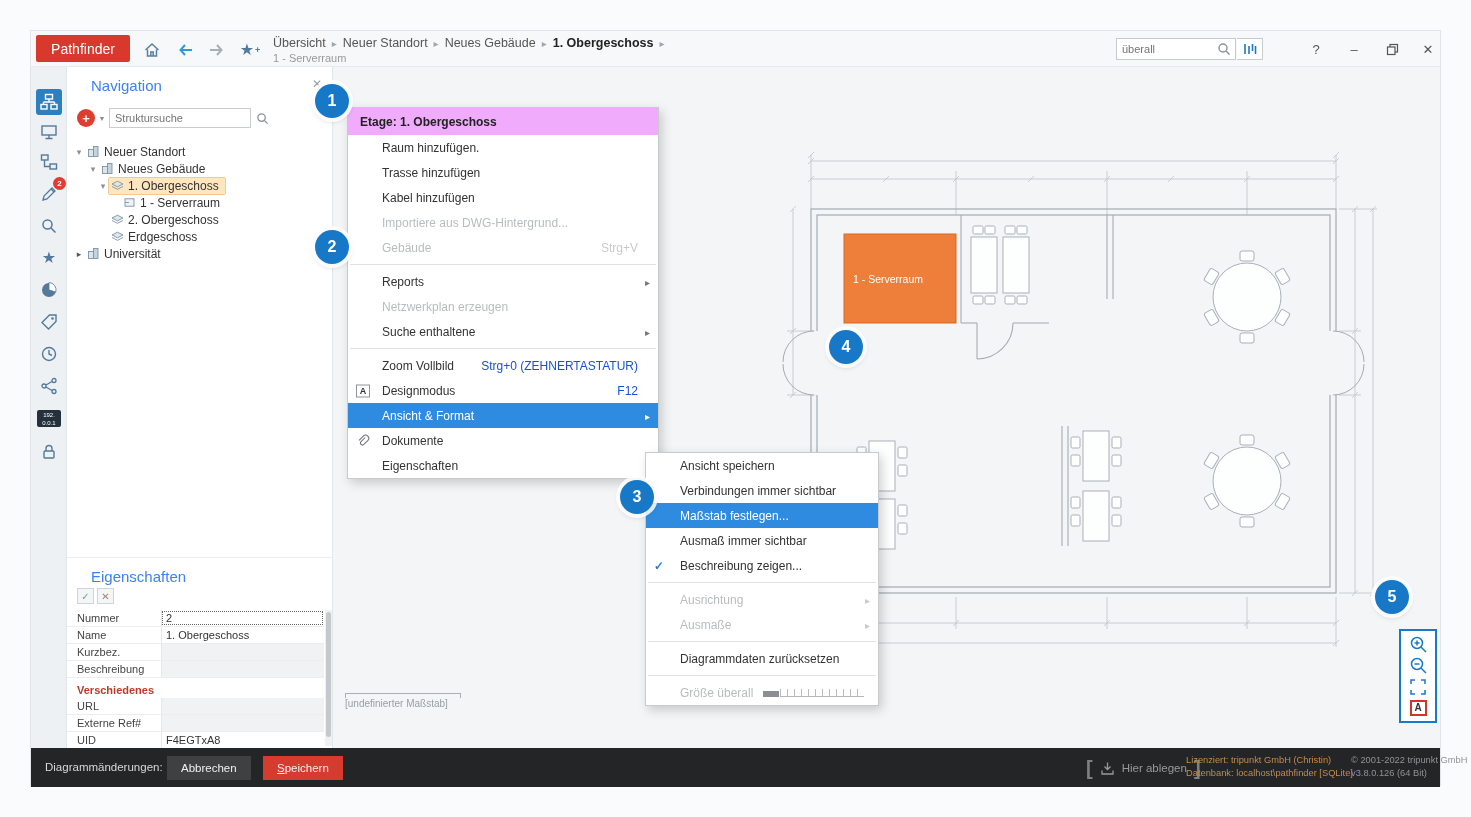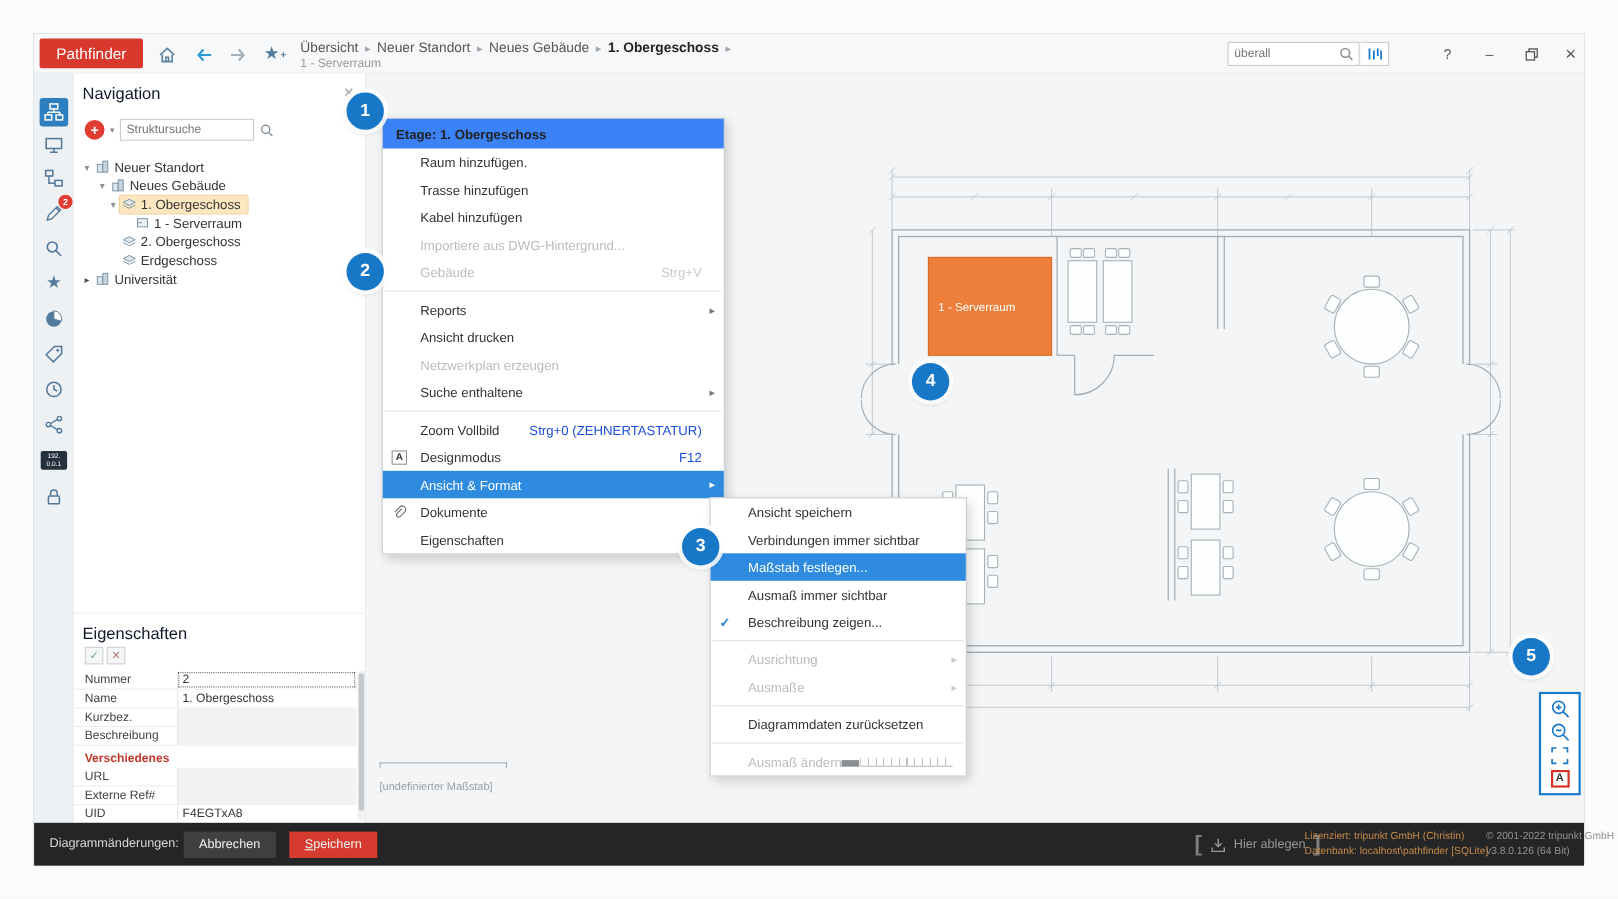--- a/index.html
+++ b/index.html
@@ -23,26 +23,26 @@
 
 .rail{position:absolute;left:0;top:36px;width:36px;height:681px;background:#eef1f3;border-right:1px solid #e3e6e9}
 .ric{position:absolute;left:5px;width:26px;height:26px;display:flex;align-items:center;justify-content:center;cursor:pointer}
 .ric.active{background:#2e7fc0;border-radius:3px}
 .badge-red{position:absolute;right:-4px;top:-4px;width:13px;height:13px;background:#e03c31;color:#fff;border-radius:50%;font-size:8px;font-weight:bold;display:flex;align-items:center;justify-content:center}
 .ipchip{width:24px;height:17px;background:#24313d;border-radius:2px;color:#fff;font-size:6px;line-height:8px;text-align:center;padding-top:1px}
 .star-glyph{font-size:16px;color:#53799c;line-height:1}
 
 
 .navpanel{position:absolute;left:36px;top:36px;width:266px;height:490px;background:#fff;border-right:1px solid #e4e7ea}
-.panel-title{position:absolute;left:8px;top:10px;font-size:15px;color:#0f172a}
+.panel-title{position:absolute;left:24px;top:10px;font-size:15px;color:#3b82f6}
 .panel-x{position:absolute;right:10px;top:10px;font-size:12px;color:#9aa0a5;cursor:pointer}
 .navtools{position:absolute;left:10px;top:40px;height:22px;display:flex;align-items:center;gap:5px}
 .plusbtn{width:18px;height:18px;border-radius:50%;background:#e03c31;color:#fff;font-size:13px;font-weight:bold;display:flex;align-items:center;justify-content:center;cursor:pointer}
 .pluscaret{font-size:8px;color:#888;cursor:pointer}
-.navsearch{width:122px;height:20px;border:1px solid #c9cdd1;font:11px "Liberation Sans",sans-serif;padding:0 5px;color:#444;outline:0}
+.navsearch{width:142px;height:20px;border:1px solid #c9cdd1;font:11px "Liberation Sans",sans-serif;padding:0 5px;color:#444;outline:0}
 .tree{position:absolute;left:0;top:76px;right:0}
 .trow{height:17px;display:flex;align-items:center;font-size:12px;color:#333;cursor:pointer;white-space:nowrap}
 .tw{width:12px;font-size:9px;color:#8b9196;text-align:center;flex:none}
 .tw.dark{color:#555}
 .tsp{width:12px;flex:none}
 .ticon{width:13px;height:13px;margin:0 4px 0 1px;flex:none}
 .rowbody{display:inline-flex;align-items:center;padding:1px 6px 1px 1px;border-radius:1px}
 .rowbody.sel{background:#fde7c0;outline:1px solid #f1cb92}
 
 
@@ -58,42 +58,42 @@
 .prow.section .plabel{width:auto;color:#c0392b;font-weight:bold}
 .prow.section{border-bottom:0;margin-top:3px}
 .pscroll{position:absolute;right:0;top:52px;bottom:2px;width:7px;background:#f0f1f2}
 .pthumb{position:absolute;left:1px;right:1px;top:2px;height:125px;background:#c5c9cc;border-radius:3px}
 
 
 .canvas{position:absolute;left:302px;top:36px;width:1107px;height:681px;background:#f3f5f6}
 .plan{position:absolute;left:408px;top:64px;width:660px;height:520px}
 .scalewrap{position:absolute;left:12px;top:626px;width:116px}
 .scaleline{height:5px;border-top:1px solid #a9b0b5;border-left:1px solid #a9b0b5;border-right:1px solid #a9b0b5}
-.scaletext{font-size:10px;color:#98a0a6;margin-top:12px;white-space:nowrap}
+.scaletext{font-size:10px;color:#98a0a6;margin-top:0;white-space:nowrap}
 .zoombox{position:absolute;left:1066px;top:562px;width:38px;height:94px;background:#fff;border:2px solid #1a78c8;display:flex;flex-direction:column;align-items:center;justify-content:space-around;padding:3px 0}
 .zbtn{width:22px;height:20px;display:flex;align-items:center;justify-content:center;cursor:pointer}
 .aicon{width:17px;height:16px;border:2px solid #d43427;color:#333;font-size:10px;font-weight:bold;display:flex;align-items:center;justify-content:center}
 
 
 .statusbar{position:absolute;left:0;top:717px;width:100%;height:39px;background:#232526}
 .sb-label{position:absolute;left:14px;top:13px;font-size:11.5px;color:#d8d9da}
 .sb-btn{position:absolute;top:8px;height:24px;border:0;font:11.5px "Liberation Sans",sans-serif;color:#f0f0f0;cursor:pointer;padding:0 14px}
 .sb-cancel{left:136px;background:#3e4042}
 .sb-save{left:232px;background:#d63b2f}
 .sb-save::first-letter{text-decoration:underline}
 .dropzone{position:absolute;left:1055px;top:7px;height:26px;display:flex;align-items:center;gap:7px;color:#98999b;font-size:11.5px}
 .brk{font-size:20px;color:#7e8082;line-height:22px;font-weight:bold}
 .lic{position:absolute;left:1155px;top:6px;font-size:9.3px;line-height:13px;color:#c98a49;white-space:nowrap}
 .copyr{position:absolute;left:1320px;top:6px;font-size:9.3px;line-height:13px;color:#909294;white-space:nowrap}
 
 
 .menu{position:absolute;background:#fff;border:1px solid #c8cacc;box-shadow:3px 4px 10px rgba(0,0,0,.18);font-size:12px;color:#333}
 .menu1{left:347px;top:107px;width:312px;z-index:20}
 .menu2{left:645px;top:452px;width:234px;z-index:30}
-.mtitle{height:27px;background:#3b82f6;display:flex;align-items:center;padding-left:12px;font-weight:bold;color:#222}
+.mtitle{height:27px;background:#f0abfc;display:flex;align-items:center;padding-left:12px;font-weight:bold;color:#222}
 .mi{height:25px;display:flex;align-items:center;padding-left:34px;padding-right:10px;position:relative;cursor:pointer;white-space:nowrap}
 .mi .gic{position:absolute;left:8px;top:50%;transform:translateY(-50%)}
 .mi .sc{margin-left:auto;color:#1d4ed8;padding-right:10px}
 .mi .arrow{position:absolute;right:8px;top:50%;transform:translateY(-50%);font-size:10px;color:#777}
 .mi.disabled{color:#b9bcbe;cursor:default}
 .mi.disabled .sc{color:#c8cbcd}
 .mi.disabled .arrow{color:#c8cbcd}
 .mi.hl{background:#cfe7f8}
 .mi.sel{background:#2e8be0;color:#fff}
 .mi.sel .arrow{color:#fff}
@@ -577,23 +577,20 @@
     </div>
   <div class="mi disabled">
       <span>Gebäude</span>
       <span class="sc">Strg+V</span>
     </div>
   <div class="msep"></div>
   <div class="mi">
       <span>Reports</span>
       <span class="arrow">▸</span>
     </div>
-  <div class="mi">
-      <span>Ansicht drucken</span>
-    </div>
   <div class="mi disabled">
       <span>Netzwerkplan erzeugen</span>
     </div>
   <div class="mi">
       <span>Suche enthaltene</span>
       <span class="arrow">▸</span>
     </div>
   <div class="msep"></div>
   <div class="mi">
       <span>Zoom Vollbild</span>
@@ -644,21 +641,21 @@
   <div class="mi disabled">
       <span>Ausmaße</span>
       <span class="arrow">▸</span>
     </div>
   <div class="msep"></div>
   <div class="mi">
       <span>Diagrammdaten zurücksetzen</span>
     </div>
   <div class="msep"></div>
   <div class="mi disabled">
-      <span>Ausmaß ändern</span>
+      <span>Größe überall</span>
     <span class="ruler">
         <span class="handle"></span>
         <span class="track"></span>
       </span>
   </div>
 </div>
 
 <div class="badge" style="left:315px;top:84px">1</div>
 <div class="badge" style="left:315px;top:230px">2</div>
 <div class="badge" style="left:620px;top:480px">3</div>

